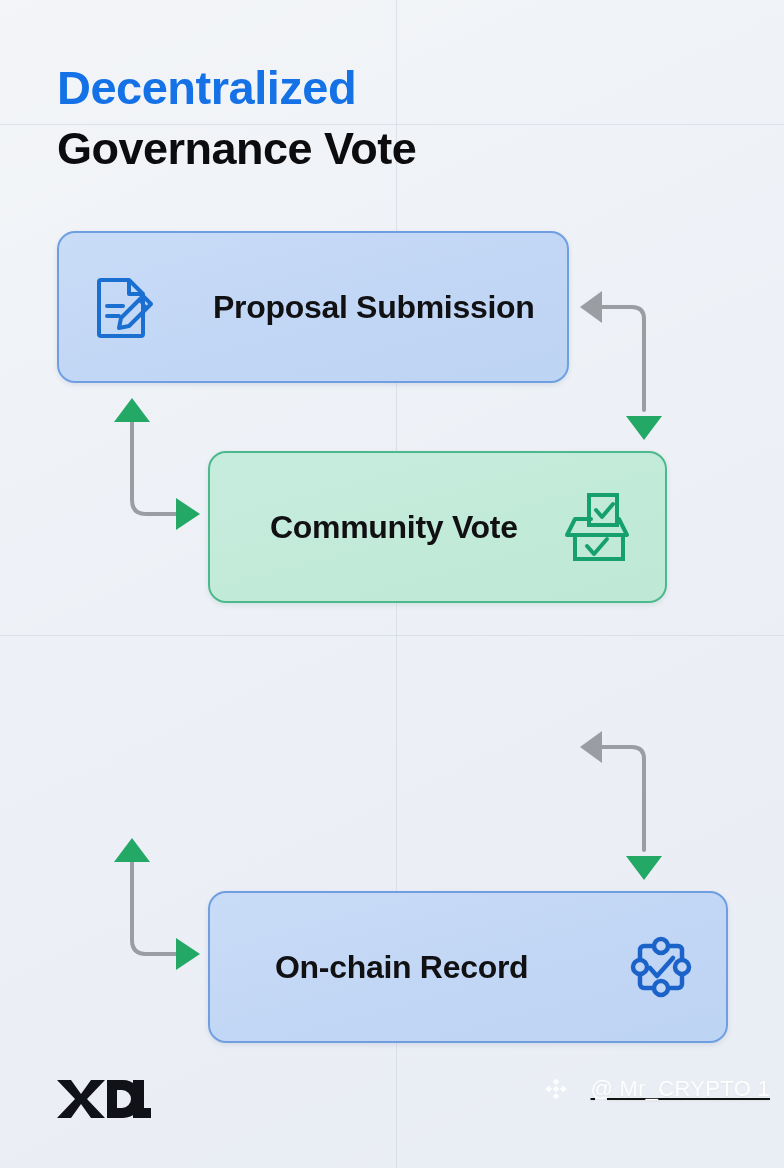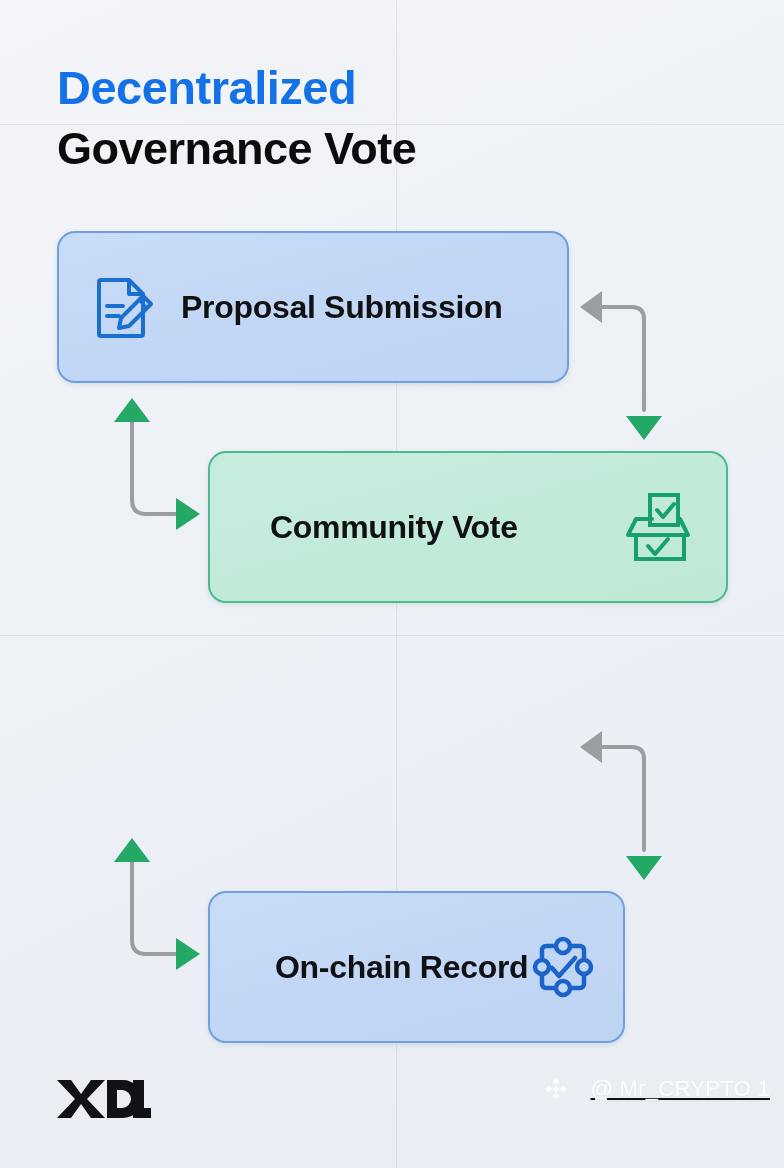--- a/index.html
+++ b/index.html
@@ -84,24 +84,24 @@
     border: 2px solid #4cb98c;
     box-shadow: 0 2px 5px rgba(50,130,100,0.13);
   }
   .node-gray {
     background: linear-gradient(165deg, #dbdcdf 0%, #d3d4d8 55%, #cdced3 100%);
     border: 2px solid #a9abb0;
     box-shadow: 0 2px 5px rgba(70,75,90,0.14);
   }
 
   
-  #node-proposal   { left: 57px;  top: 231px; width: 512px; height: 152px; padding: 0 0 0 34px; }
-  #node-vote       { left: 208px; top: 451px; width: 520px; height: 152px; padding: 0 30px 0 0; justify-content: space-between; }
+  #node-proposal   { left: 57px;  top: 231px; width: 512px; height: 152px; padding: 0 0 0 34px; gap: 32px; }
+  #node-vote       { left: 208px; top: 451px; width: 459px; height: 152px; padding: 0 30px 0 0; justify-content: space-between; }
   #node-validator  { left: 57px;  top: 671px; width: 512px; height: 152px; padding: 0 0 0 34px; }
-  #node-record     { left: 208px; top: 891px; width: 417px; height: 152px; padding: 0 30px 0 0; justify-content: space-between; }
+  #node-record     { left: 208px; top: 891px; width: 520px; height: 152px; padding: 0 30px 0 0; justify-content: space-between; }
 
   #node-proposal .label  { margin-left: 24px; }
   #node-validator .label { margin-left: 24px; }
   #node-vote .label      { margin-left: 60px; }
   #node-record .label    { margin-left: 65px; }
 
   
   .connector {
     position: absolute;
     pointer-events: none;

